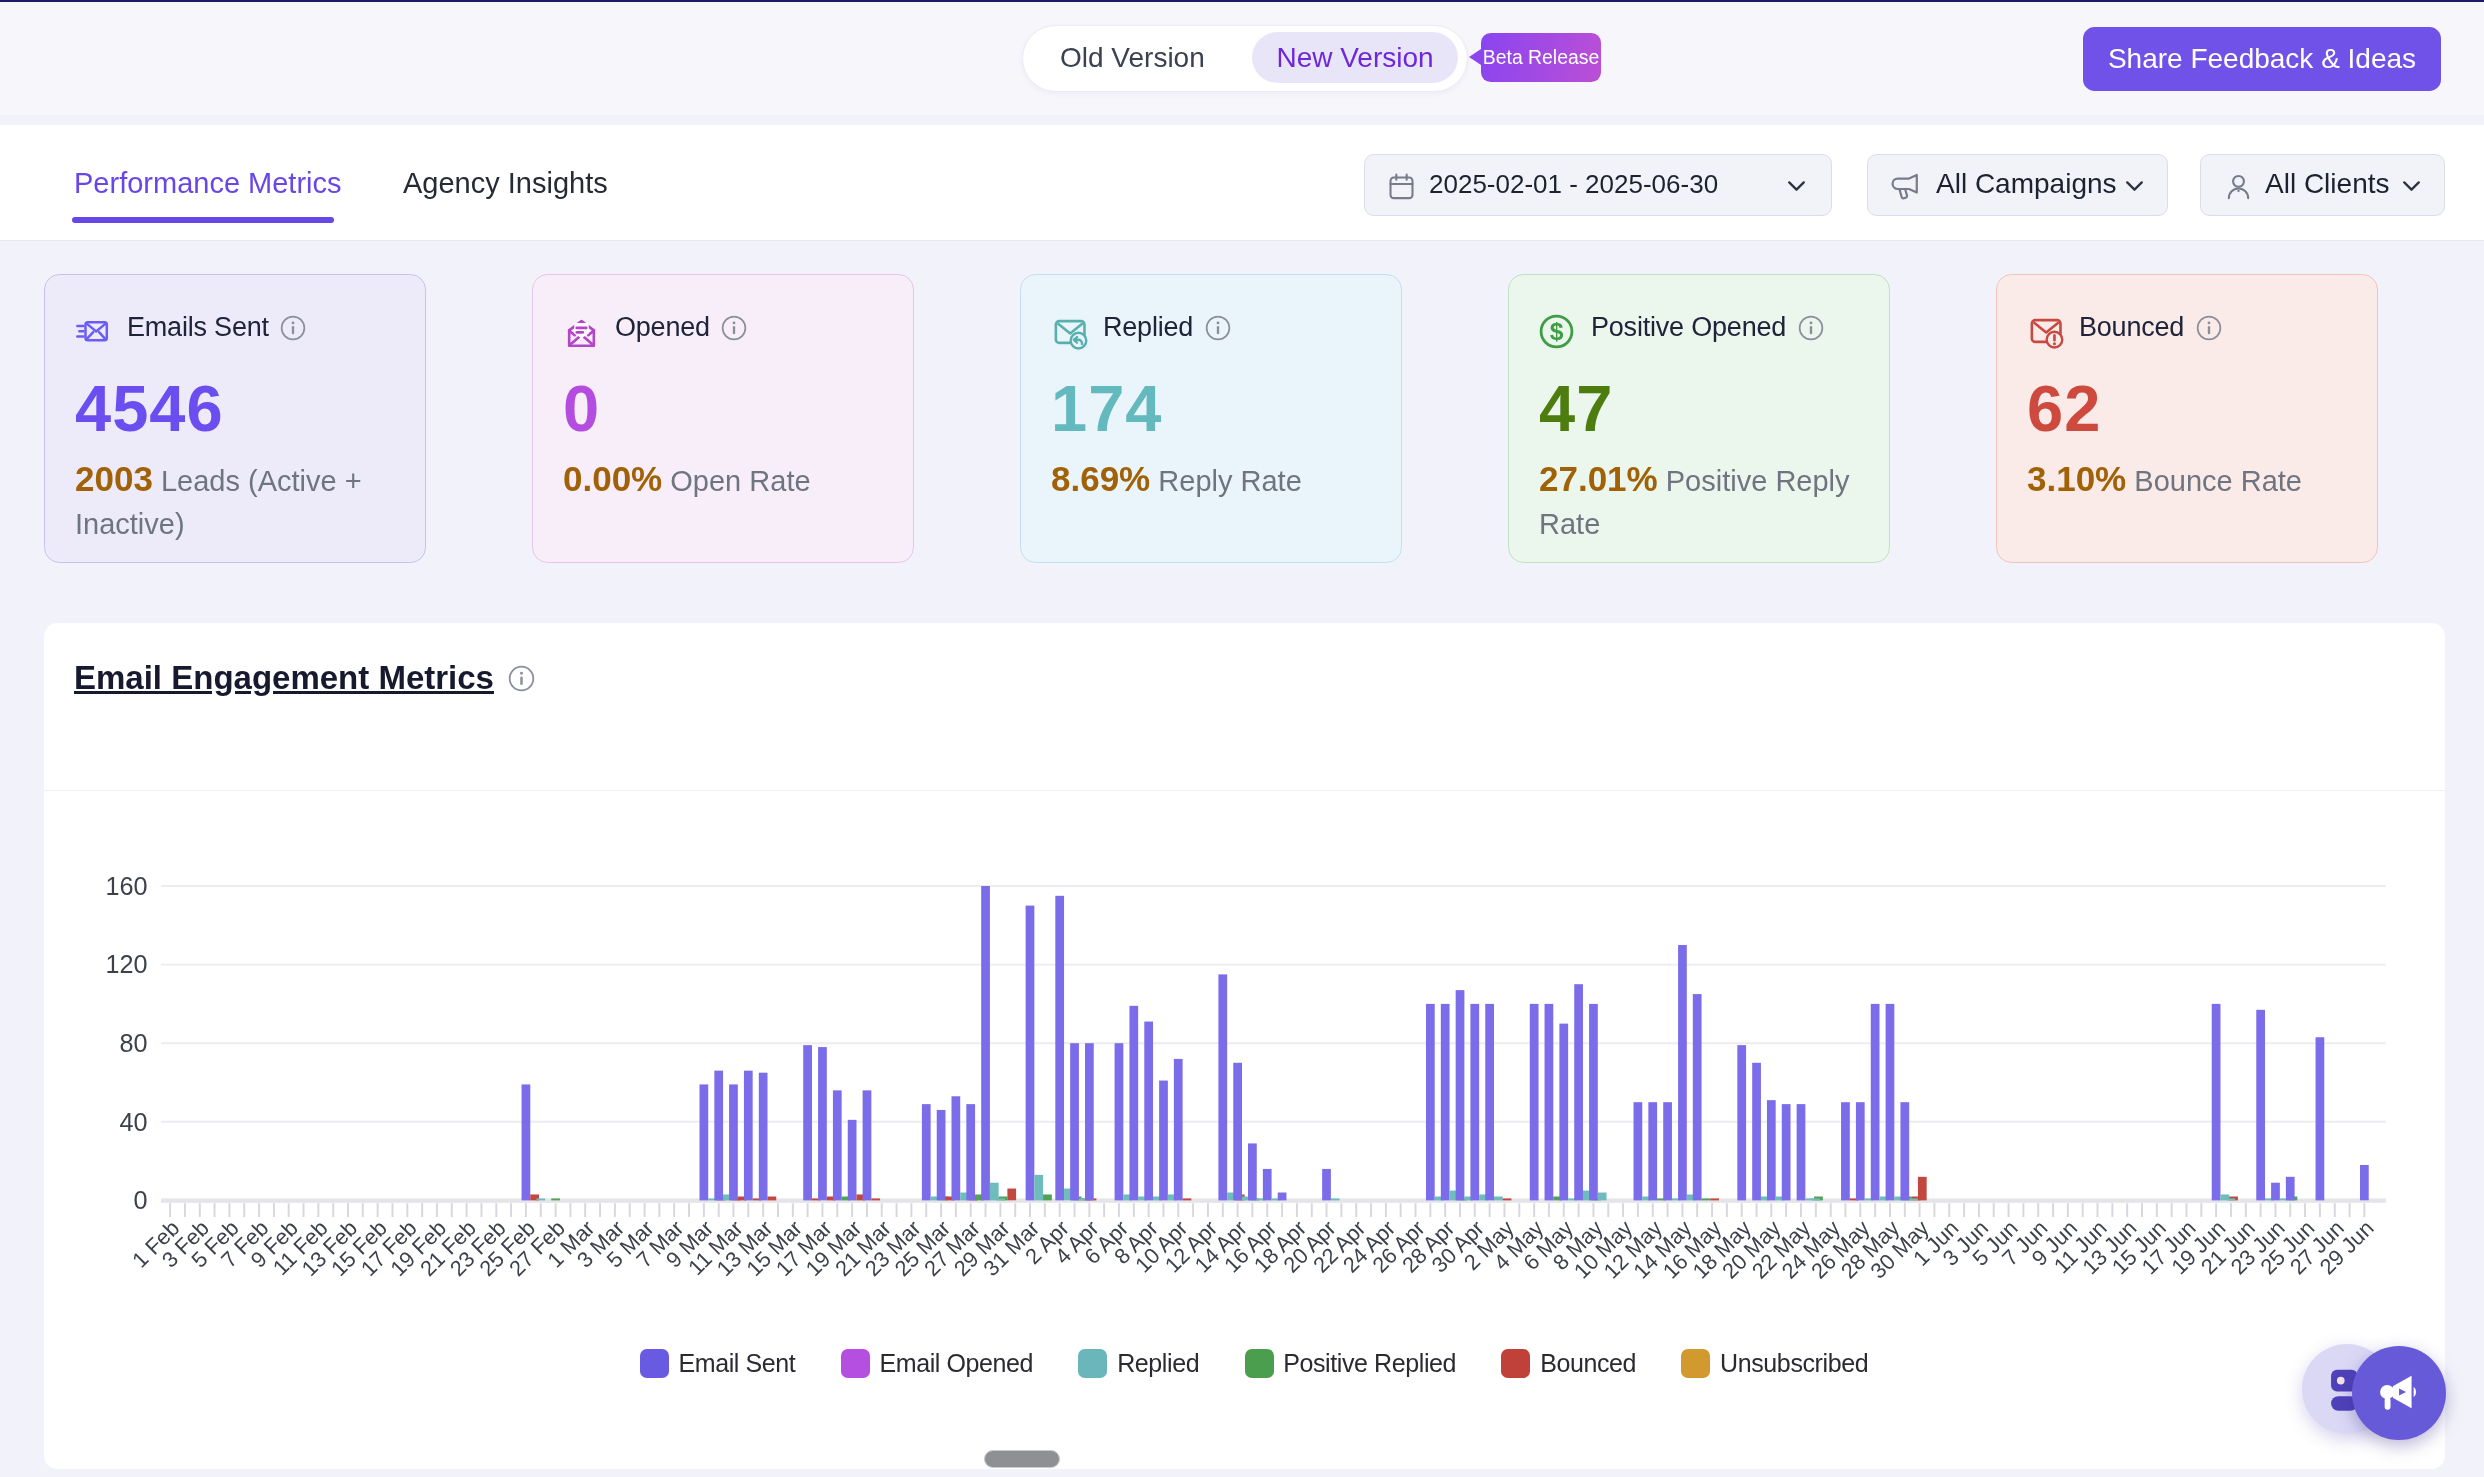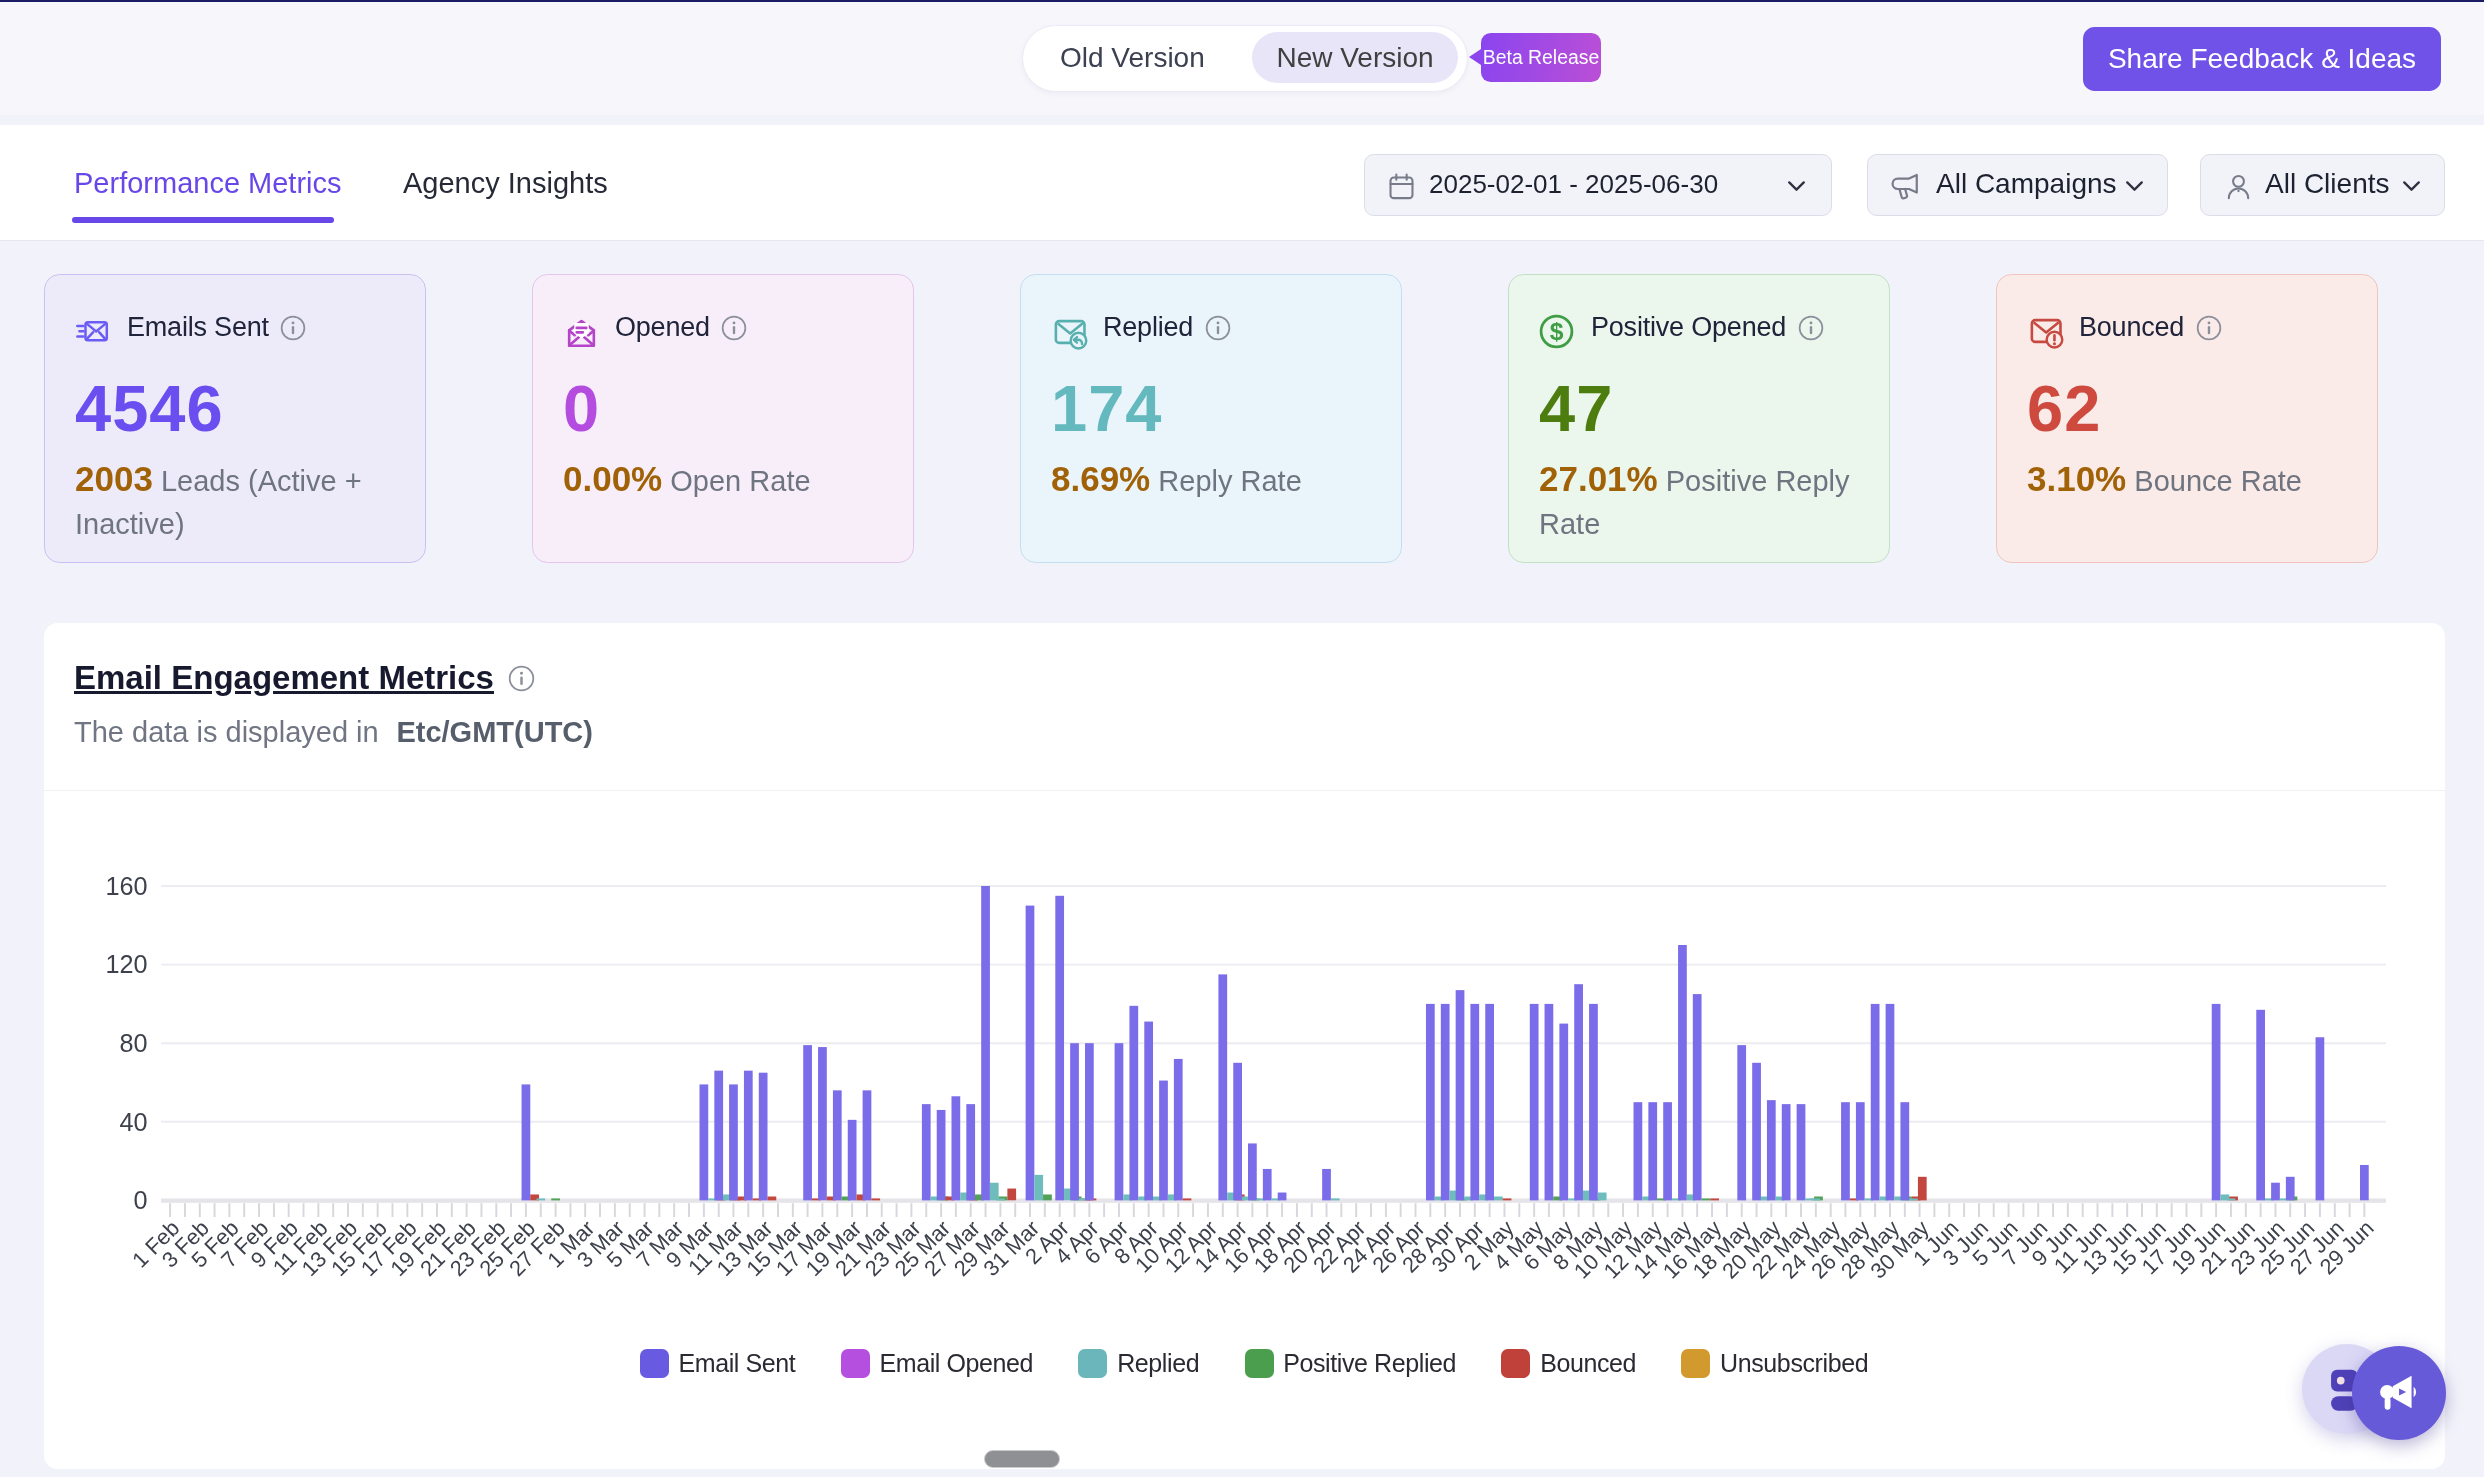--- a/index.html
+++ b/index.html
@@ -3,21 +3,21 @@
 <style>
 * { margin:0; padding:0; box-sizing:border-box; }
 html,body { width:2484px; height:1478px; font-family:"Liberation Sans",sans-serif; background:#f2f3fa; overflow:hidden; }
 #page { position:relative; width:2484px; height:1478px; }
 .abs { position:absolute; }
 
 #navyline { left:0; top:0; width:2484px; height:1.9px; background:#1b1b66; }
 #topbar { left:0; top:1.9px; width:2484px; height:113px; background:#f6f6fb; }
 #toggle { left:1022px; top:25px; width:446px; height:67px; background:#fff; border:1.9px solid #eceaf6; border-radius:39px; box-shadow:0 1.9px 5.8px rgba(80,80,140,0.06); }
 #oldv { position:absolute; left:37px; top:0; height:63px; line-height:63px; font-size:28px; font-weight:500; color:#3c4152; }
-#newv { position:absolute; left:229px; top:5.8px; width:206px; height:51px; background:#e9e5f9; border-radius:27px; text-align:center; line-height:51px; font-size:28px; font-weight:500; color:#404040; }
+#newv { position:absolute; left:229px; top:5.8px; width:206px; height:51px; background:#e9e5f9; border-radius:27px; text-align:center; line-height:51px; font-size:28px; font-weight:500; color:#6d28d9; }
 #beta { left:1481px; top:33px; width:120px; height:49px; background:linear-gradient(100deg,#8a45ef,#bb4fd6); border-radius:9.7px; color:#fff; font-size:19.4px; font-weight:500; text-align:center; line-height:49px; white-space:nowrap; }
 #betanotch { left:1469px; top:49px; width:0; height:0; border-top:8.7px solid transparent; border-bottom:8.7px solid transparent; border-right:12.6px solid #8d46ee; }
 #share { left:2083px; top:27px; width:358px; height:64px; background:#7152e8; border-radius:11.6px; color:#fff; font-size:28px; font-weight:500; text-align:center; line-height:64px; }
 
 #tabband { left:0; top:125px; width:2484px; height:116px; background:#fff; border-bottom:1px solid #e7e7ef; }
 .tab { position:absolute; top:3.9px; height:109px; line-height:109px; font-size:29px; font-weight:500; }
 #tab1 { left:74px; color:#6847e8; }
 #tab2 { left:403px; color:#252a36; }
 #tabline { position:absolute; left:72px; top:92px; width:262px; height:5.8px; background:#6847e8; border-radius:2.9px; }
 .fbox { position:absolute; top:29px; height:62px; background:#f2f2f9; border:1.9px solid #dcdce9; border-radius:9.7px; color:#1c2230; font-size:28px; }
@@ -206,21 +206,20 @@
 </div>
 
 <div class="abs" id="chartcard">
   <div id="ctitle">Email Engagement Metrics
   <svg width="27" height="27" viewBox="0 0 24 24" style="margin-left:13.6px">
   <circle cx="12" cy="12" r="10.5" fill="none" stroke="#8b8f9c" stroke-width="1.6"></circle>
   <circle cx="12" cy="7.3" r="1.3" fill="#8b8f9c"></circle>
   <rect x="10.9" y="10.2" width="2.2" height="7.5" rx="1.1" fill="#8b8f9c"></rect>
         </svg>
   </div>
-  <div id="csub">The data is displayed in <b>Etc/GMT(UTC)</b></div>
   <div id="cdivider"></div>
 </div>
 
 <svg width="2484" height="1478" viewBox="0 0 2560 1523" style="position:absolute;left:0;top:0">
 <line x1="166" y1="1156.0" x2="2459" y2="1156.0" stroke="#ececf1" stroke-width="2"></line>
 <line x1="166" y1="1075.0" x2="2459" y2="1075.0" stroke="#ececf1" stroke-width="2"></line>
 <line x1="166" y1="994.0" x2="2459" y2="994.0" stroke="#ececf1" stroke-width="2"></line>
 <line x1="166" y1="913.0" x2="2459" y2="913.0" stroke="#ececf1" stroke-width="2"></line>
 <text x="152" y="1246" text-anchor="end" font-size="26" fill="#3d414c">0</text>
 <text x="152" y="1165" text-anchor="end" font-size="26" fill="#3d414c">40</text>

